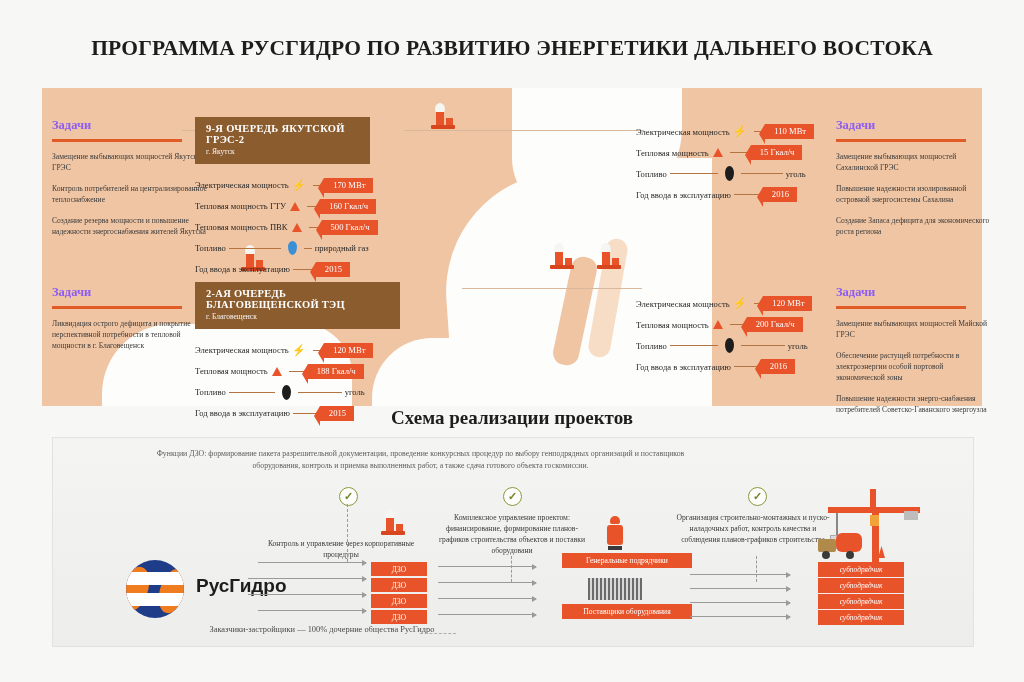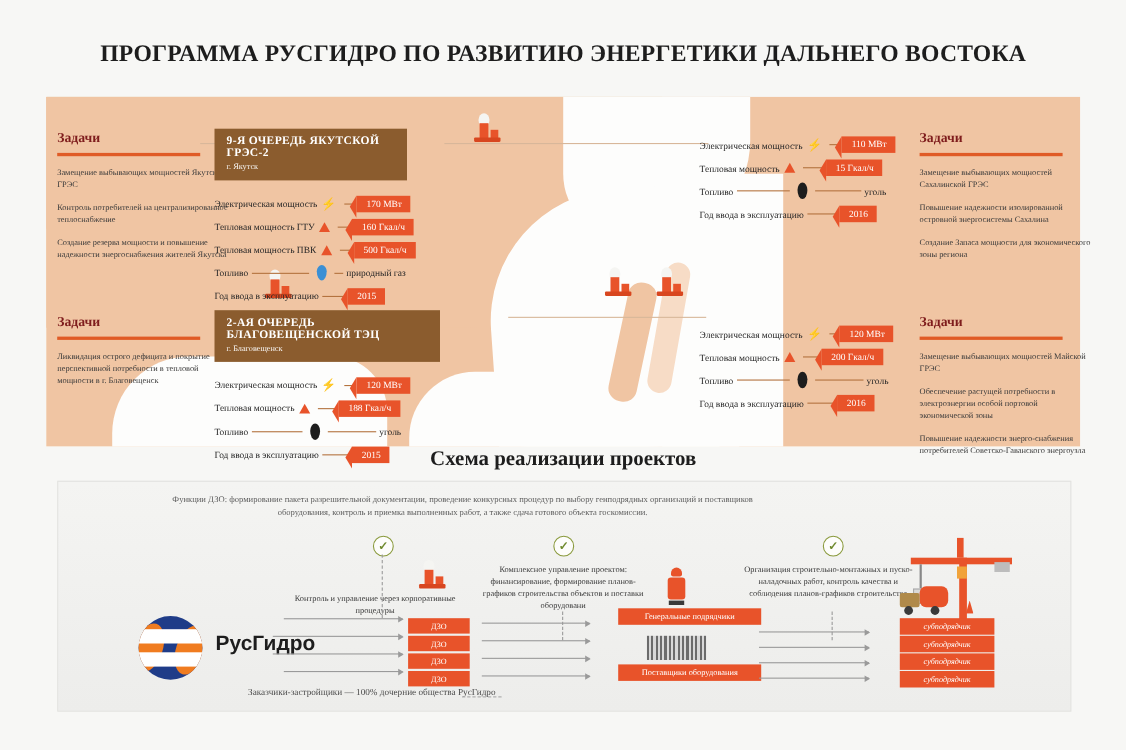--- a/index.html
+++ b/index.html
@@ -82,21 +82,21 @@
     position:absolute;left:555px;top:150px;width:22px;height:120px;
     background:#f7dcc6;border-radius:11px;transform:rotate(10deg);
   }
   .map-divider{
     position:absolute;background:#d8b79a;height:1px;
   }
 
   
   .tasks{position:absolute;width:158px;}
   .tasks h3{
-    margin:0 0 6px 0;font-size:12.5px;font-weight:bold;color:#7f1d1d;
+    margin:0 0 6px 0;font-size:12.5px;font-weight:bold;color:#8b5cf6;
     font-family:"Liberation Serif",serif;
   }
   .tasks .rule{height:2.5px;background:#e05b26;width:130px;margin-bottom:9px;}
   .tasks p{
     margin:0 0 10px 0;
     font-size:7.6px;line-height:1.45;color:#3a3a3a;
     font-family:"Liberation Serif",serif;
   }
 
   
@@ -178,21 +178,21 @@
     padding:3px 0;width:86px;text-align:center;font-style:italic;
   }
   .arrow-row{position:absolute;height:1px;background:#9a9a9a;}
   .arrow-row::after{
     content:"";position:absolute;right:-1px;top:-2.5px;
     border-left:5px solid #9a9a9a;
     border-top:3px solid transparent;border-bottom:3px solid transparent;
   }
   .dashv{position:absolute;width:0;border-left:1px dashed #9a9a9a;}
   .footer-note{
-    position:absolute;left:128px;top:625px;width:420px;text-align:center;
+    position:absolute;left:112px;top:625px;width:420px;text-align:center;
     font-size:8.4px;color:#4a4a4a;
   }
   .dash-h{position:absolute;height:0;border-top:1px dashed #b0b0b0;}
 
   
   .logo{position:absolute;left:126px;top:560px;width:62px;height:58px;}
   .logo .globe{
     position:absolute;left:0;top:0;width:58px;height:58px;border-radius:50%;
     background:#1f3c88;overflow:hidden;
   }
@@ -293,21 +293,21 @@
     <p>Замещение выбывающих мощностей Якутской ГРЭС</p>
     <p>Контроль потребителей на централизированное теплоснабжение</p>
     <p>Создание резерва мощности и повышение надежности энергоснабжения жителей Якутска</p>
   </div>
 
   <div class="tasks" style="left:836px;top:118px;">
     <h3>Задачи</h3>
     <div class="rule"></div>
     <p>Замещение выбывающих мощностей Сахалинской ГРЭС</p>
     <p>Повышение надежности изолированной островной энергосистемы Сахалина</p>
-    <p>Создание Запаса мощности для экономического зоны региона</p>
+    <p>Создание Запаса дефицита для экономического роста региона</p>
   </div>
 
   <div class="tasks" style="left:52px;top:285px;">
     <h3>Задачи</h3>
     <div class="rule"></div>
     <p>Ликвидация острого дефицита и покрытие перспективной потребности в тепловой мощности в г. Благовещенск</p>
   </div>
 
   <div class="tasks" style="left:836px;top:285px;">
     <h3>Задачи</h3>

